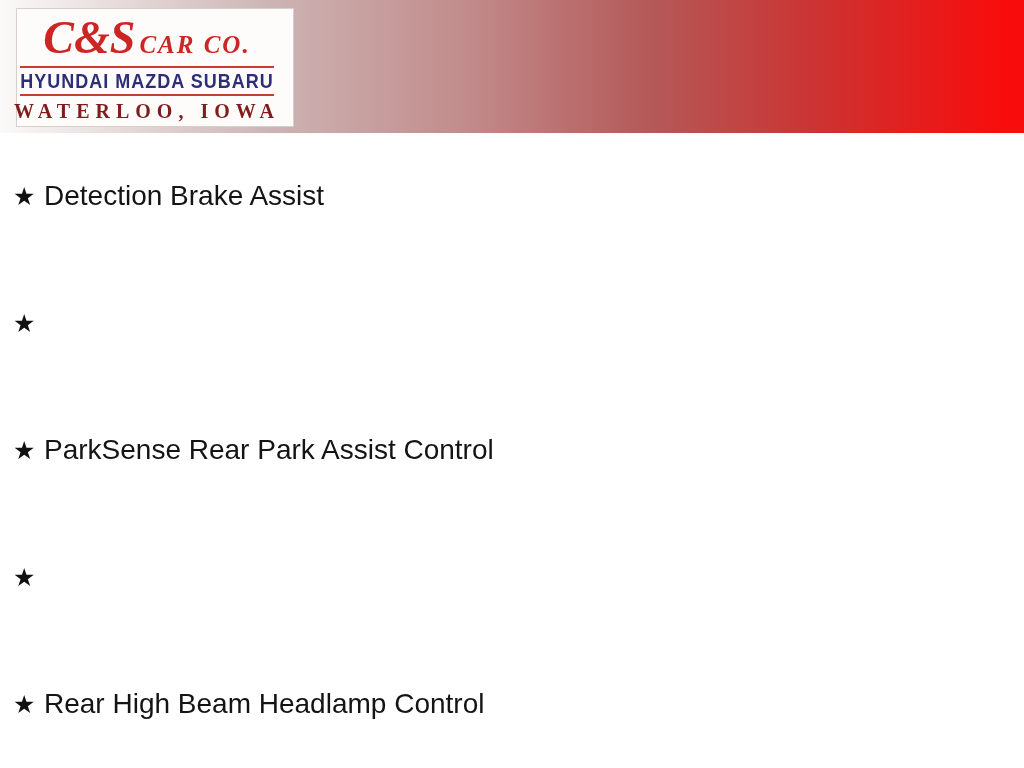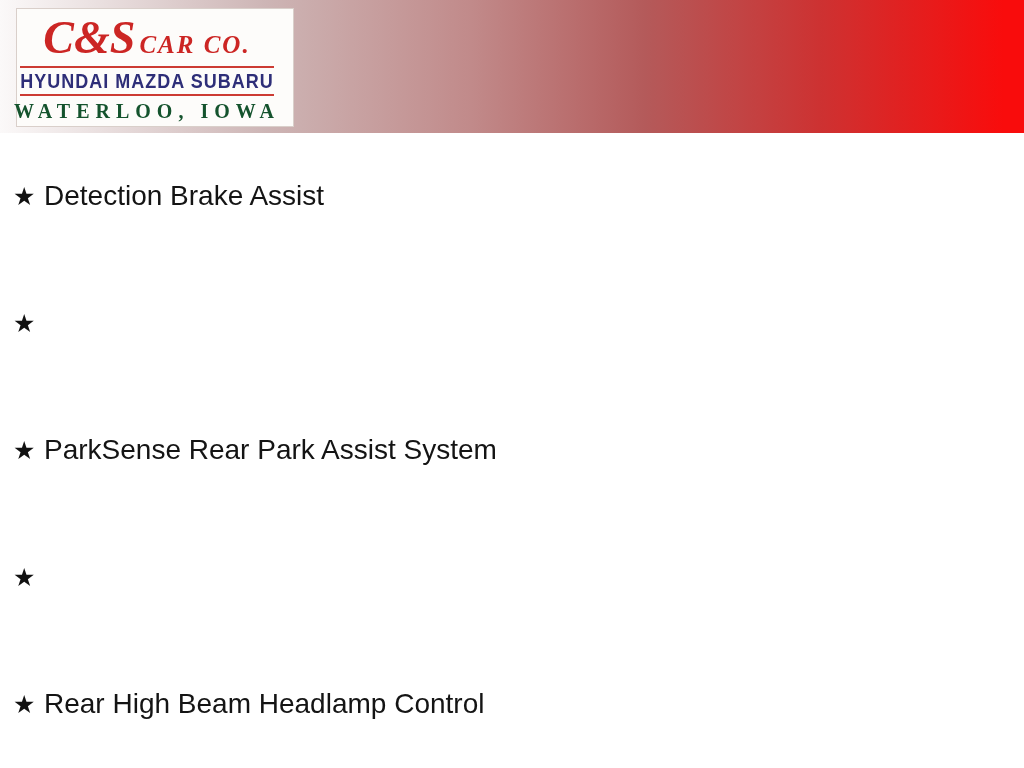--- a/index.html
+++ b/index.html
@@ -78,21 +78,21 @@
     color: #2e2e78;
     font-weight: bold;
     font-size: 18px;
     letter-spacing: 1px;
     line-height: 1;
     transform: scaleY(1.1);
     white-space: nowrap;
   }
   .logo-location {
     font-family: "Liberation Serif", serif;
-    color: #14532d;
+    color: #7f1d1d;
     font-weight: bold;
     font-size: 20px;
     letter-spacing: 6px;
     line-height: 1;
     margin-top: 2px;
     white-space: nowrap;
   }
 
   
   .highlights {
@@ -140,21 +140,21 @@
   <ul class="highlights" style="list-style:none; margin:0;">
     <li class="highlight-item">
       <span class="star-icon">★</span>
       <span class="highlight-label">Detection Brake Assist</span>
     </li>
     <li class="highlight-item">
       <span class="star-icon">★</span>
     </li>
     <li class="highlight-item">
       <span class="star-icon">★</span>
-      <span class="highlight-label">ParkSense Rear Park Assist System</span>
+      <span class="highlight-label">ParkSense Rear Park Assist Control</span>
     </li>
     <li class="highlight-item">
       <span class="star-icon">★</span>
     </li>
     <li class="highlight-item">
       <span class="star-icon">★</span>
       <span class="highlight-label">Rear High Beam Headlamp Control</span>
     </li>
   </ul>
 

